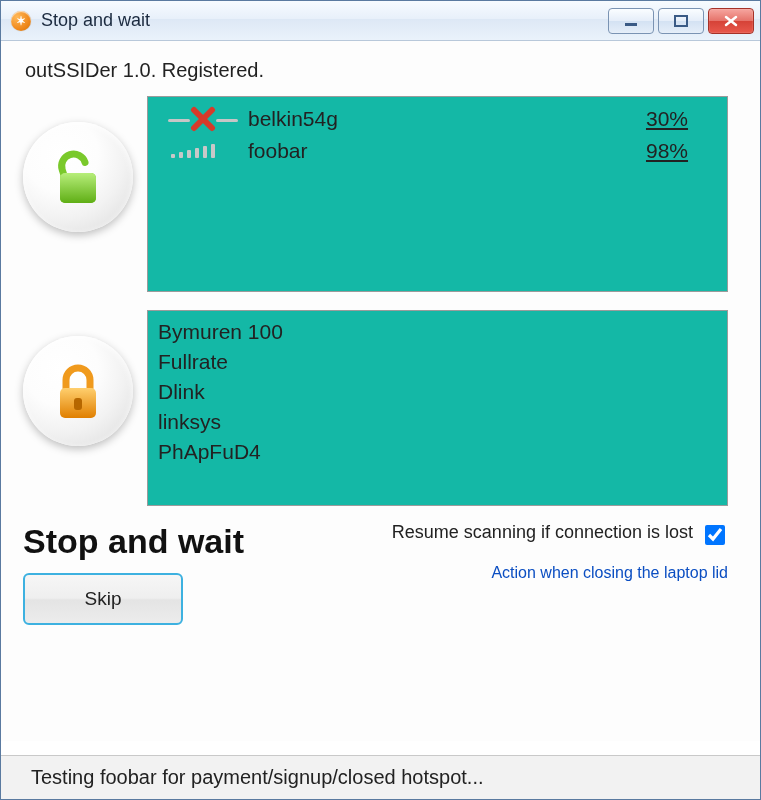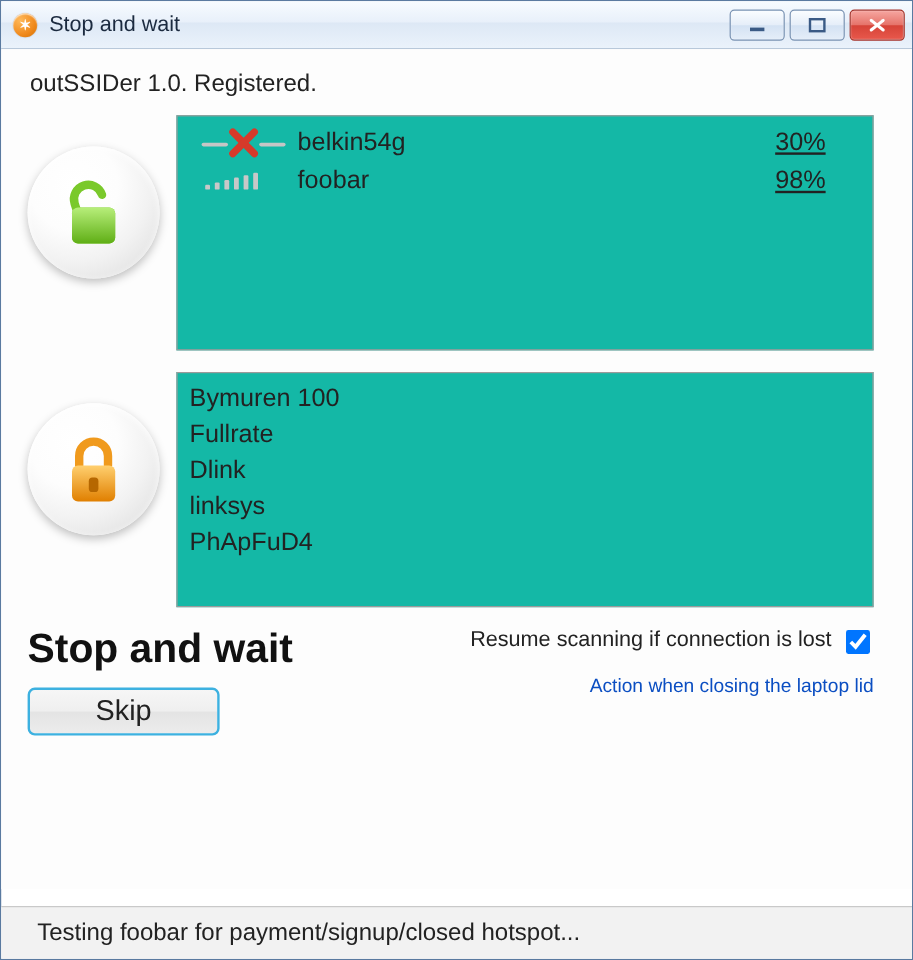--- a/index.html
+++ b/index.html
@@ -156,25 +156,25 @@
   }
   .link {
     color: #0b4ec2;
     font-size: 16px;
     cursor: pointer;
     display: inline-block;
     margin-top: 16px;
   }
   .skip-btn {
     margin-top: 12px;
-    width: 160px; height: 40px;
+    width: 160px; height: 52px;
     border: 2px solid #3db1e0;
     border-radius: 6px;
     background: linear-gradient(to bottom, #f6f6f6 0%, #efefef 48%, #e4e4e4 52%, #ececec 100%);
-    font-size: 24px;
+    font-size: 19px;
     color: #222;
     cursor: pointer;
   }
   .statusbar {
     border-top: 1px solid #c9c9c9;
     background: #f2f2f2;
     padding: 10px 30px;
     font-size: 20px;
     color: #222;
     margin-top: 14px;

